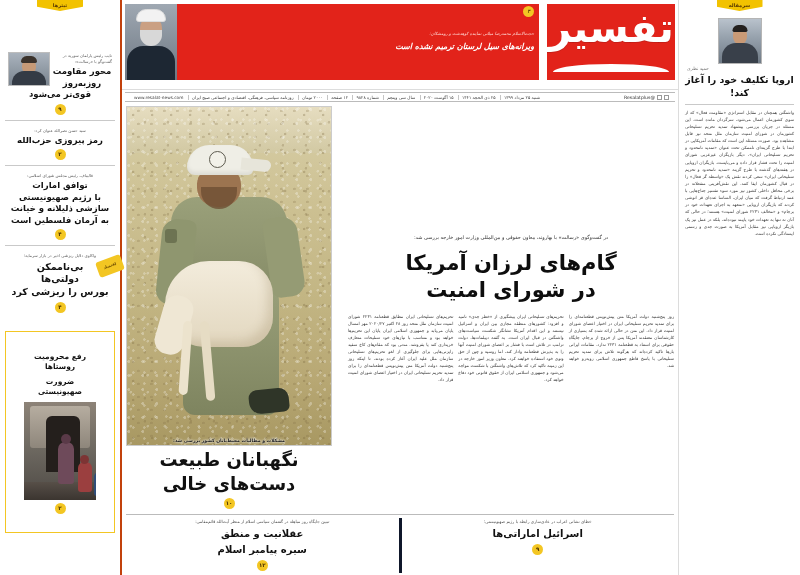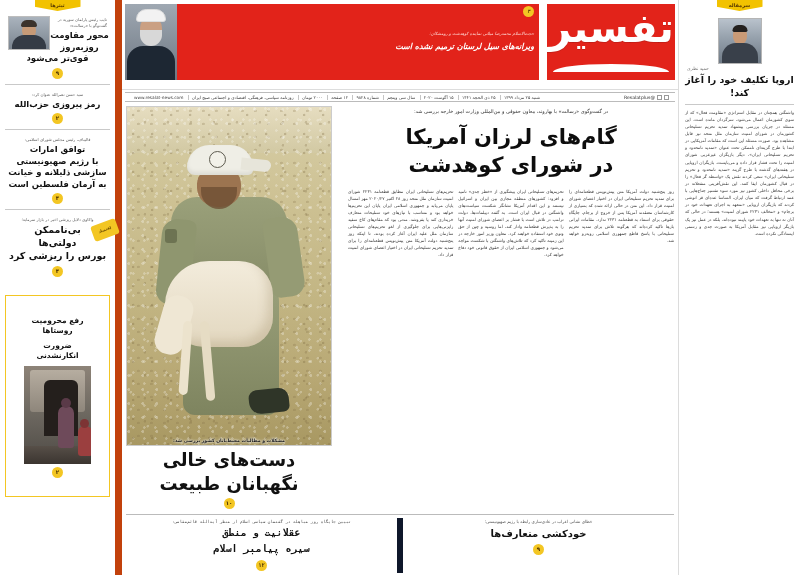--- a/index.html
+++ b/index.html
@@ -151,21 +151,21 @@
     border-top:1px solid #bbb; border-bottom:1px solid #bbb;
     padding:1.5px 6px; margin:2px 3px 0 3px; background:#fff;
   }
   .date-items { font-size:4.3px; color:#3c3c3c; direction:rtl; }
   .date-items span { border-left:1px solid #c5c5c5; padding:0 3px; }
   .date-items span:last-child { border-left:none; }
   .social { font-size:4.6px; color:#333; display:flex; gap:2px; align-items:center;}
   .sq { width:5px;height:5px;border:.6px solid #9a9a9a;display:inline-block;}
 
   
-  .leadwrap { display:flex; flex-direction:row; flex:1 1 auto; padding:4px 4px 2px 4px; gap:16px; }
+  .leadwrap { display:flex; flex-direction:row; flex:1 1 auto; padding:4px 4px 2px 4px; gap:16px;align-items:center; }
   .lead-right { flex:1 1 0; display:flex; flex-direction:column; }
   .lead-sub { font-size:5px; color:#333; text-align:center; padding:2px 0 4px 0; }
   .lead-title {
     font-size:21px; font-weight:bold; text-align:center; color:#0d0d0d;
     line-height:1.3; padding:6px 4px 10px 4px; letter-spacing:-.3px;
   }
   .lead-cols { display:flex; flex-direction:row; gap:5px; flex:1 1 auto; }
   .lead-col { flex:1 1 0; font-size:4.3px; line-height:1.62; text-align:justify; color:#3a3a3a;}
   .lead-col.first::first-letter { }
 
@@ -273,29 +273,29 @@
     line-height:1.4; letter-spacing:.3px; z-index:9;
     font-family:"Liberation Sans",sans-serif; text-align:left; direction:ltr;
   }
 
   
   .bottom-teasers {
     display:flex; flex-direction:row; border-top:1px solid #bbb;
     margin:3px 4px 2px 4px; padding-top:3px; gap:0;
   }
   .teaser { flex:1 1 0; padding:1px 6px 2px 6px; }
-  .teaser + .teaser { border-right:6px solid #0f172a;font-family:Liberation Mono, monospace; }
+  .teaser + .teaser { border-right:3px solid #0f172a; }
   .teaser .kicker { font-size:4.2px; }
   .teaser .t-hl { font-size:10px; font-weight:bold; text-align:center; color:#111; line-height:1.38; margin-top:2px; }
 
   
   .rightcol {
     width:122px; flex:0 0 122px; background:#fff;
-    border-right:7px solid #c2410c; padding:14px 5px 6px 5px;
-    position:relative; display:flex; flex-direction:column;
+    border-right:2px solid #c2410c; padding:14px 5px 6px 5px;
+    position:relative; display:flex; flex-direction:column;justify-content:center;
   }
   .side-item { padding:2px 1px 1px 1px; }
   .side-hl-1 { font-size:8.5px; }
   .side-hl-2 { font-size:8.5px; }
   .side-hl-3 { font-size:8.5px; }
   .side-hl-4 { font-size:9.5px; }
   .side-photo-top {
     width:42px; height:34px; float:left; margin:0 0 2px 2px;
     background:linear-gradient(#aab3bd,#7a848f); border:1px solid #bdbdbd;
     position:relative; overflow:hidden;
@@ -415,21 +415,21 @@
         <span>www.resalat-news.com</span>
       </div>
     </div>
 
     <div class="leadwrap">
 
       <div class="lead-right">
         <div class="lead-sub">در گفت‌وگوی «رسالت» با بهاروند، معاون حقوقی و بین‌المللی وزارت امور خارجه بررسی شد:</div>
         <div class="lead-title">
           <div>گام‌های لرزان آمریکا</div>
-          <div>در شورای کوهدشت</div>
+          <div>در شورای امنیت</div>
         </div>
         <div class="lead-cols">
           <div class="lead-col">روز پنج‌شنبه دولت آمریکا متن پیش‌نویس قطعنامه‌ای را برای تمدید تحریم تسلیحاتی ایران در اختیار اعضای شورای امنیت قرار داد. این متن در حالی ارائه شده که بسیاری از کارشناسان معتقدند آمریکا پس از خروج از برجام، جایگاه حقوقی برای استناد به قطعنامه ۲۲۳۱ ندارد. مقامات ایرانی بارها تاکید کرده‌اند که هرگونه تلاش برای تمدید تحریم تسلیحاتی با پاسخ قاطع جمهوری اسلامی روبه‌رو خواهد شد.</div>
           <div class="lead-col">تحریم‌های تسلیحاتی ایران پیشگیری از «خطر جدی» نامید و افزود: کشورهای منطقه مجازی بین ایران و اسرائیل نیستند و این اقدام آمریکا نشانگر شکست سیاست‌های واشنگتن در قبال ایران است. به گفته دیپلمات‌ها، دولت ترامپ در تلاش است با فشار بر اعضای شورای امنیت آنها را به پذیرش قطعنامه وادار کند، اما روسیه و چین از حق وتوی خود استفاده خواهند کرد. معاون وزیر امور خارجه در این زمینه تاکید کرد که تلاش‌های واشنگتن با شکست مواجه می‌شود و جمهوری اسلامی ایران از حقوق قانونی خود دفاع خواهد کرد.</div>
           <div class="lead-col first">تحریم‌های تسلیحاتی ایران مطابق قطعنامه ۲۲۳۱ شورای امنیت سازمان ملل متحد روز ۲۸ اکتبر ۲۰۲۰/۲۷ مهر امسال پایان می‌یابد و جمهوری اسلامی ایران پایان این تحریم‌ها خواهد بود و متناسب با نیازهای خود تسلیحات متعارف خریداری کند یا بفروشد. مدتی بود که مقام‌های کاخ سفید رایزنی‌هایی برای جلوگیری از لغو تحریم‌های تسلیحاتی سازمان ملل علیه ایران آغاز کرده بودند، تا اینکه روز پنج‌شنبه دولت آمریکا متن پیش‌نویس قطعنامه‌ای را برای تمدید تحریم تسلیحاتی ایران در اختیار اعضای شورای امنیت قرار داد.</div>
         </div>
       </div>
 
       <div class="photo-block">
         <div class="photo">
@@ -453,31 +453,31 @@
             <div class="ph-gleg2"></div>
           </div>
           <div class="ph-caption">مشکلات و مطالبات محیط‌بانان کشور بررسی شد:</div>
           <div class="wm">
             
             
             
           </div>
         </div>
         <div class="photo-hl-box">
+          <div class="photo-hl">نگهبانان طبیعت</div>
           <div class="photo-hl">دست‌های خالی</div>
-          <div class="photo-hl">نگهبانان طبیعت</div>
           <span class="pgnum">۱۰</span>
         </div>
       </div>
     </div>
 
     <div class="bottom-teasers">
       <div class="teaser">
         <div class="kicker">خطای نشانی اعراب در عادی‌سازی رابطه با رژیم صهیونیستی؛</div>
-        <div class="t-hl">خودکشی متعارف‌ها</div>
+        <div class="t-hl">اسرائیل اماراتی‌ها</div>
         <span class="pgnum">۹</span>
       </div>
       <div class="teaser">
         <div class="kicker">تبیین جایگاه روز مباهله در گفتمان سیاسی اسلام از منظر آیت‌الله قائم‌مقامی:</div>
         <div class="t-hl">عقلانیت و منطق</div>
         <div class="t-hl">سیره پیامبر اسلام</div>
         <span class="pgnum">۱۲</span>
       </div>
     </div>
 
@@ -520,21 +520,21 @@
       <div class="bourse-badge">اقتصاد</div>
       <div class="sidekicker" style="text-align:center">واکاوی دلایل ریزشی اخیر در بازار سرمایه؛</div>
       <div class="hl side-hl-4">بی‌ناممکن</div>
       <div class="hl side-hl-4">دولتی‌ها</div>
       <div class="hl side-hl-4">بورس را ریزشی کرد</div>
       <span class="pgnum">۴</span>
     </div>
 
     <div class="village-card">
       <div class="village-hl">رفع محرومیت روستاها</div>
-      <div class="village-hl">ضرورت انکارنشدنی</div>
+      <div class="village-hl">ضرورت صهیونیستی</div>
       <div class="village-photo">
         <div class="vp-tent"></div>
         <div class="vp-dark"></div>
         <div class="vp-ground"></div>
         <div class="vp-p1"></div>
         <div class="vp-p2"></div>
         <div class="vp-p3"></div>
       </div>
       <span class="pgnum">۲</span>
     </div>

